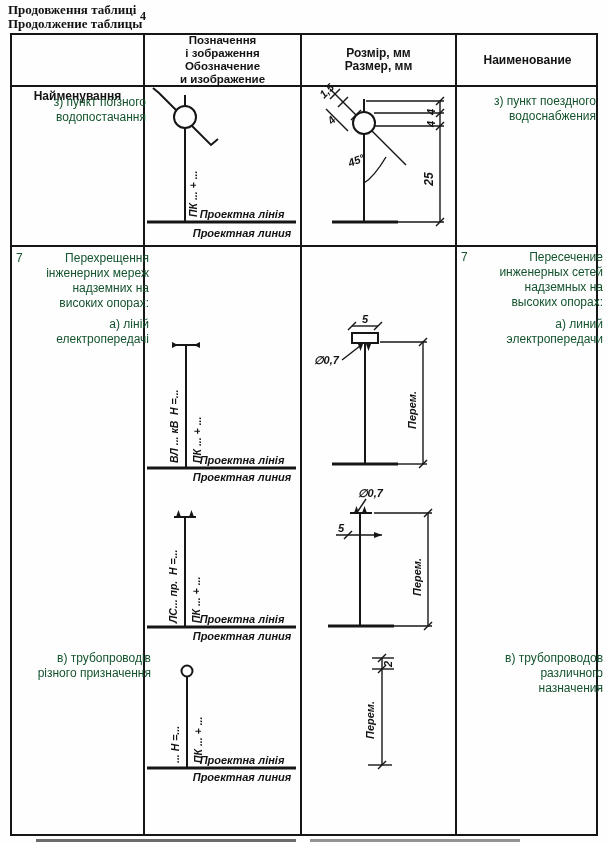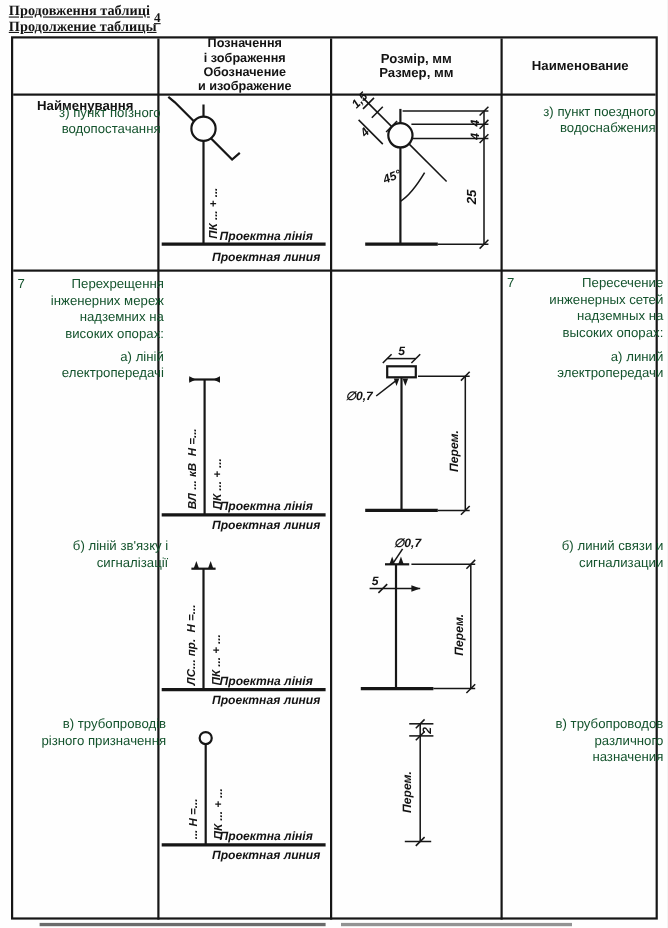--- a/index.html
+++ b/index.html
@@ -1,18 +1,18 @@
 <!DOCTYPE html>
 <html><head>
 <meta charset="utf-8">
 <style>
   html,body{margin:0;padding:0;background:#e8e8e8;}
   .page{position:relative;width:607px;height:844px;background:#fefefe;overflow:hidden;
         font-family:"Liberation Sans",sans-serif;color:#121212;}
-  .abs{position:absolute;text-decoration:underline;}
+  .abs{position:absolute;}
   .pagehead{font-family:"Liberation Serif",serif;font-size:13px;font-weight:600;line-height:14px;color:#141414;}
   .sheet{position:absolute;left:10px;top:33px;width:588px;height:803px;border:2px solid #161616;box-sizing:border-box;background:transparent;}
   .vdiv{position:absolute;width:2px;background:#161616;}
   .hdiv{position:absolute;height:2px;background:#161616;}
   .cell{position:absolute;font-size:12px;font-weight:normal;line-height:15px;color:#14532d;text-align:right;}
   .hdrcell{position:absolute;display:flex;align-items:center;justify-content:center;text-align:center;
            font-size:12px;font-weight:bold;line-height:13px;color:#131313;border-radius:10px;}
   .hdrcell .stack span{display:block;}
   svg{position:absolute;overflow:visible;}
   svg line,svg polyline,svg path,svg circle,svg rect{stroke:#161616;fill:none;}
@@ -101,27 +101,25 @@
     <text class="dlbl" x="131" y="92" transform="rotate(-90 131 92)" text-anchor="middle" style="font-size:12px;">25</text>
     <path class="thin" d="M 62 96 Q 72 90 84 70"></path>
     <text class="dlbl" x="48" y="80" transform="rotate(-22 48 80)">45°</text>
     <line class="thick" x1="30" y1="135" x2="96" y2="135"></line>
     <line class="thin" x1="96" y1="135" x2="142" y2="135"></line>
   </svg>
 
   <div class="cell" style="left:16px;top:251px;">7</div>
   <div class="cell" style="left:33px;top:317px;width:116px;">а) ліній електропередачі</div>
   <div class="cell" style="left:33px;top:251px;width:116px;">Перехрещення інженерних мереж надземних на високих опорах:</div>
-  <div class="cell" style="left:33px;top:489px;width:120px;">б) ліній зв'язку і сигналізації</div>
   <div class="cell" style="left:33px;top:651px;width:118px;">в) трубопроводів різного призначення</div>
 
   <div class="cell" style="left:461px;top:250px;">7</div>
   <div class="cell" style="left:477px;top:317px;width:126px;">а) линий электропередачи</div>
   <div class="cell" style="left:477px;top:250px;width:126px;">Пересечение инженерных сетей надземных на высоких опорах:</div>
-  <div class="cell" style="left:477px;top:489px;width:126px;">б) линий связи и сигнализации</div>
   <div class="cell" style="left:477px;top:651px;width:126px;">в) трубопроводов различного назначения</div>
 
   <svg style="left:145px;top:333px;" width="153" height="150" viewBox="0 0 153 150">
     <line class="sym" x1="41" y1="12" x2="41" y2="135"></line>
     <line class="sym" x1="27" y1="12" x2="55" y2="12"></line>
     <polygon class="fillb" points="27,9 33,12 27,15"></polygon>
     <polygon class="fillb" points="55,9 49,12 55,15"></polygon>
     <text class="rlbl" x="33" y="130" transform="rotate(-90 33 130)">ВЛ ... кВ&nbsp;&nbsp;Н =...</text>
     <text class="rlbl" x="56" y="130" transform="rotate(-90 56 130)">ПК ... + ...</text>
     <line class="thick" x1="2" y1="135" x2="151" y2="135"></line>

